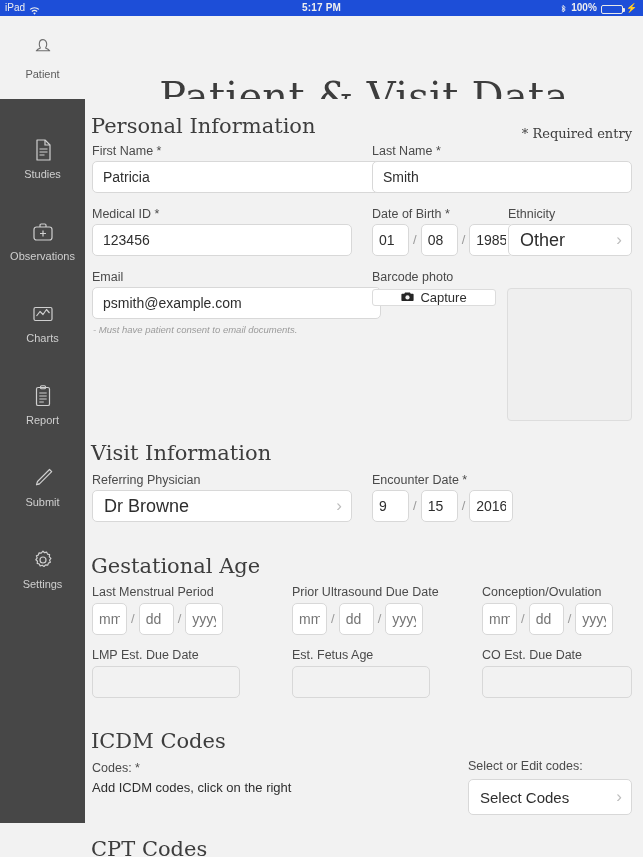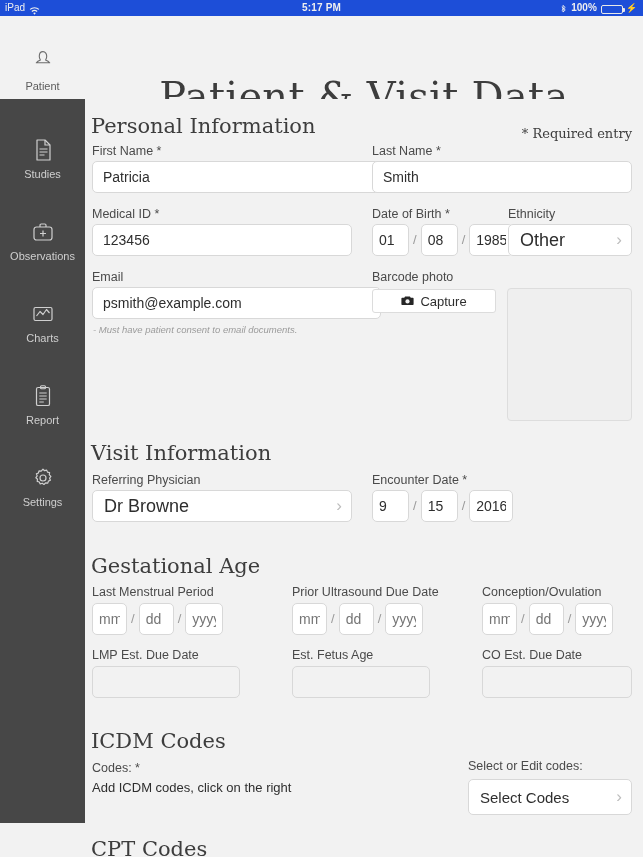--- a/index.html
+++ b/index.html
@@ -33,21 +33,21 @@
     width: 2px; height: 4px; background: #e8e8e8; border-radius: 0 1px 1px 0;
   }
   .batt-fill { width: 100%; height: 100%; background: #3ddc5c; border-radius: 1px; }
   .bolt { font-size: 9px; line-height: 16px; }
 
   
   .topbar { position: absolute; top: 16px; left: 0; width: 643px; height: 83px; background: #f2f2f2; }
   .patient-tab {
     position: absolute; left: 0; top: 0; width: 85px; height: 83px;
     display: flex; flex-direction: column; align-items: center; justify-content: center;
-    gap: 3px; cursor: pointer; margin-top: 12px;
+    gap: 3px; cursor: pointer;
   }
   .patient-tab .lbl { font-size: 11px; color: #5c5c5c; }
   .page-title {
     position: absolute; left: 85px; top: 0; width: 558px; height: 83px;
     display: flex; align-items: center; justify-content: center;
     font-family: "DejaVu Serif", serif;
     font-size: 40px; color: #3d3d3d; font-weight: 400;
     letter-spacing: .3px;
     margin-top: 38px;
   }
@@ -89,21 +89,21 @@
   .slash { font-size: 13px; color: #9a9a9a; padding: 0 4px; line-height: 32px; }
   .chev { color: #bdbdbd; font-size: 17px; line-height: 30px; }
   .sel {
     background: #fff; border: 1px solid #d8d8d8; border-radius: 5px;
     display: flex; align-items: center; justify-content: space-between;
     padding: 0 9px 0 11px; height: 32px; cursor: pointer;
   }
   .sel .val { font-size: 18px; color: #2e2e2e; }
   .capture-btn {
     background: #fff; border: 1px solid #dcdcdc; border-radius: 3px;
-    height: 24px; display: flex; align-items: center; justify-content: center;
+    height: 17px; display: flex; align-items: center; justify-content: center;
     gap: 6px; font-size: 13px; color: #2e2e2e; cursor: pointer;
   }
   .photo-box { background: #efefef; border: 1px solid #dddddd; border-radius: 4px; }
   .hint { font-size: 9.5px; color: #9b9b9b; font-style: italic; }
   .abs { position: absolute; }
   .row { display: flex; align-items: center; }
 </style>
 </head>
 <body>
 
@@ -183,20 +183,29 @@
       <span>
         <svg class="nav-ic" viewBox="0 0 26 26">
           <rect x="6.5" y="4.5" width="13" height="18" rx="1.6" fill="none" stroke="#cfcfcf" stroke-width="1.2"></rect>
           <rect x="10.5" y="2.8" width="5" height="3" rx="1" fill="none" stroke="#cfcfcf" stroke-width="1.1"></rect>
           <path d="M9.3 10h7.4M9.3 13h7.4M9.3 16h7.4M9.3 19h4.5" stroke="#cfcfcf" stroke-width="1.1"></path>
         </svg>
       </span>
       <span class="lbl">Report</span>
     </div>
 
+    <div class="nav-item">
+      <span>
+        <svg class="nav-ic" viewBox="0 0 26 26">
+          <path d="M19.5 4.5l2.2 2.2-12 12-3.2 1 1-3.2 12-12z" fill="none" stroke="#cfcfcf" stroke-width="1.2" stroke-linejoin="round"></path>
+          <path d="M6.5 19.7l3.2-1" stroke="#cfcfcf" stroke-width="1.1"></path>
+        </svg>
+      </span>
+      <span class="lbl">Submit</span>
+    </div>
 
     <div class="nav-item">
       <span>
         <svg class="nav-ic" viewBox="0 0 26 26">
           <path d="M13 4.2l1.6 1.5 2.1-.6.8 2 2.1.6-.3 2.2 1.6 1.5-1.3 1.8.8 2-2 .9-.6 2.1-2.2-.3-1.6 1.6-1.8-1.3-2 .8-.9-2-2.1-.6.3-2.2-1.6-1.5 1.3-1.8-.8-2 2-.9.6-2.1 2.2.3L13 4.2z" fill="none" stroke="#cfcfcf" stroke-width="1.2" stroke-linejoin="round"></path>
           <circle cx="13" cy="13" r="3" fill="none" stroke="#cfcfcf" stroke-width="1.2"></circle>
         </svg>
       </span>
       <span class="lbl">Settings</span>
     </div>

